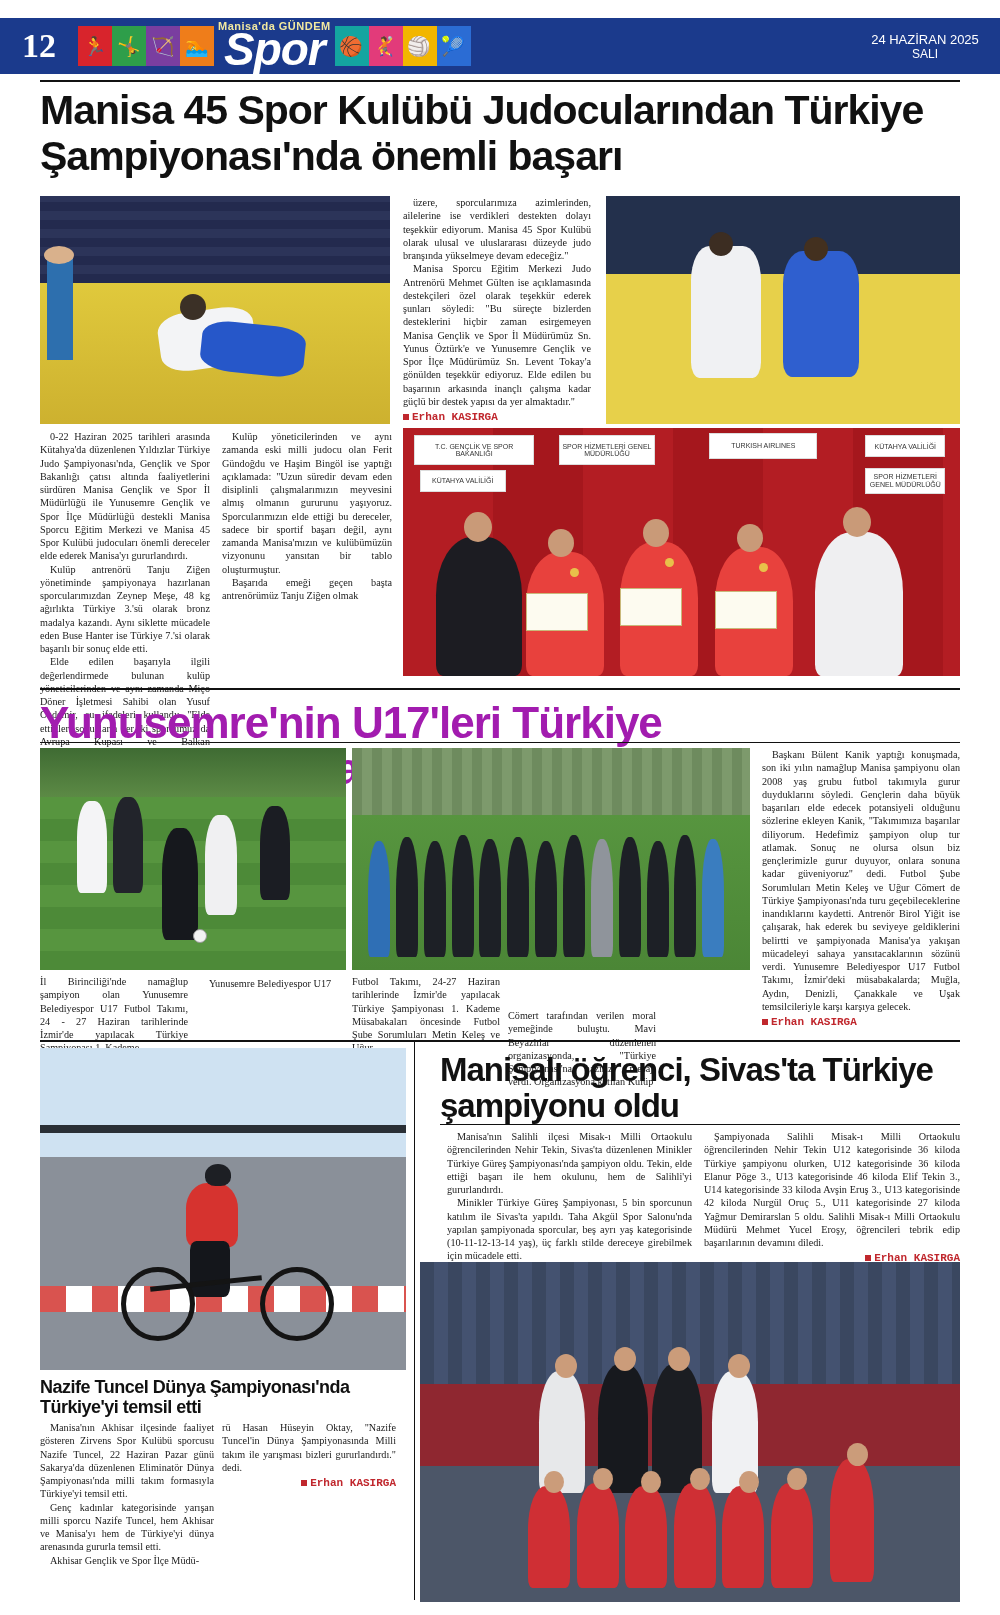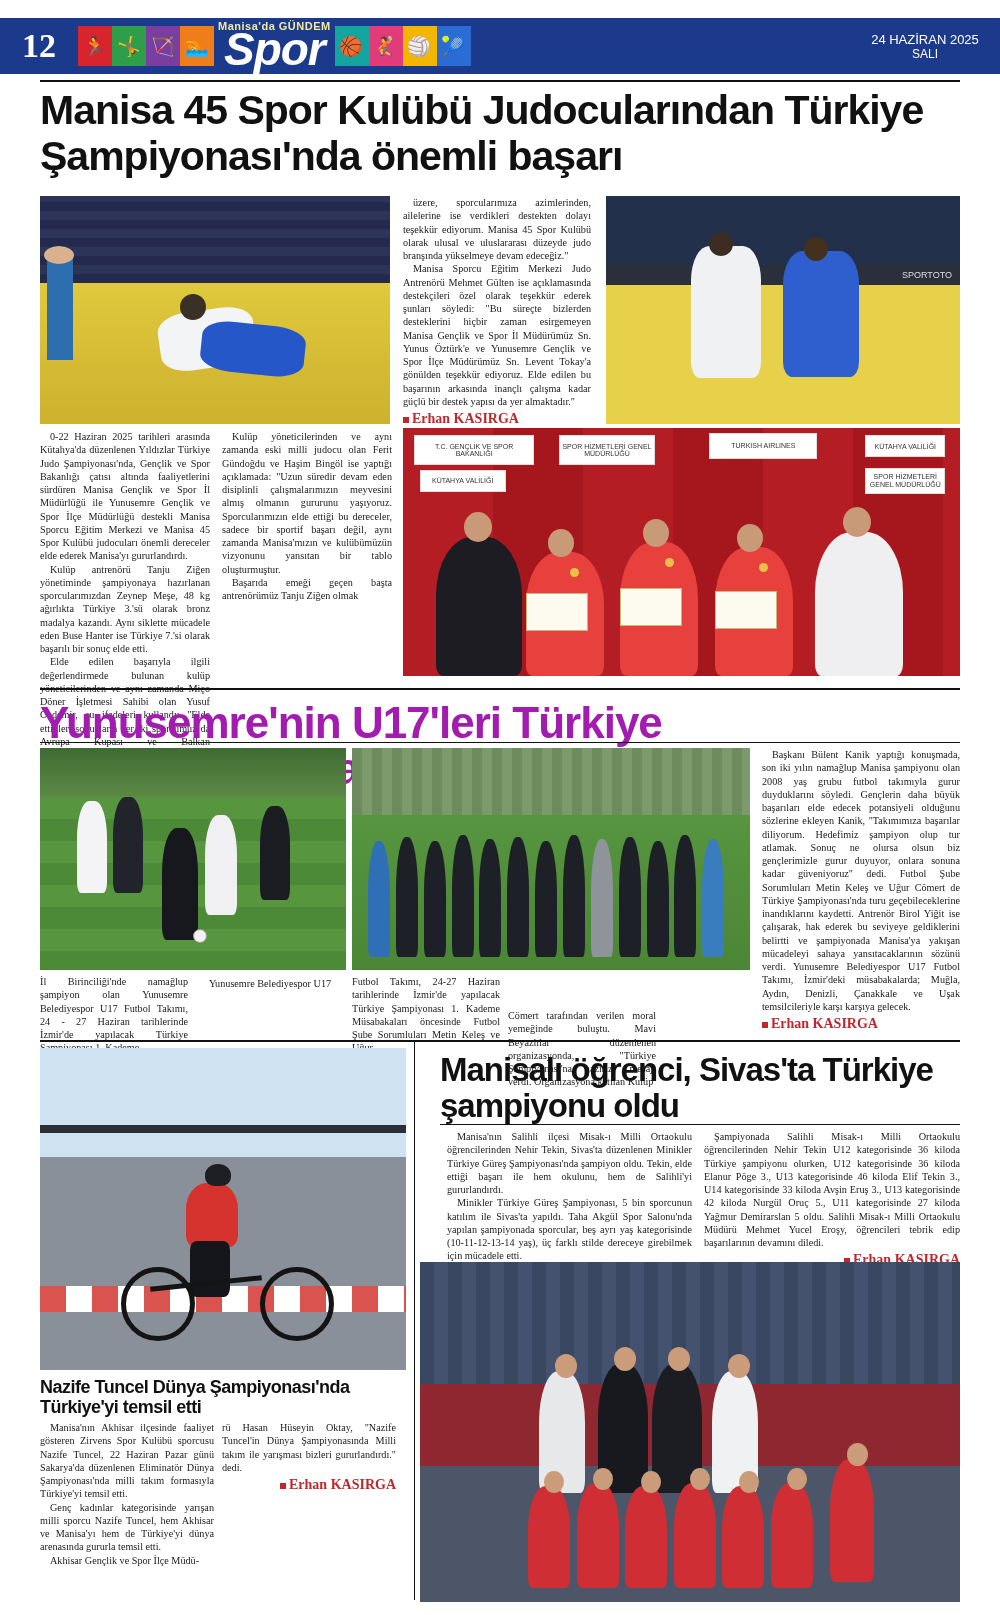--- a/index.html
+++ b/index.html
@@ -83,22 +83,22 @@
   .col {
     position: absolute;
     font-family: "Liberation Serif", serif;
     font-size: 10.2px; line-height: 1.30;
     text-align: justify;
     color: #1a1a1a;
   }
   .col p { margin: 0 0 0 0; text-indent: 10px; }
   .col p.noind { text-indent: 0; }
   .byline {
-    font-family: Liberation Serif, serif;
-    font-weight: bold; font-size: 14px; color: #c0272d;
+    font-family: Liberation Mono, monospace;
+    font-weight: bold; font-size: 11px; color: #c0272d;
     display: inline;
   }
   .sq { display: inline-block; width: 6px; height: 6px; background: #c0272d; margin-right: 3px; }
 
   .c1a { top: 196px; left: 403px; width: 188px; }
   .c2a { top: 430px; left: 40px; width: 170px; }
   .c2b { top: 430px; left: 222px; width: 170px; }
 
   
   .rule { position: absolute; background: #111; height: 2px; }
@@ -240,21 +240,20 @@
   <div class="stand"></div>
   <div class="mat"></div>
   <div class="jw" style="left:34%; top:50%; width:96px; height:58px; transform:rotate(-8deg);"></div>
   <div class="jb" style="left:46%; top:56%; width:104px; height:50px; transform:rotate(6deg);"></div>
   <div class="jw" style="left:40%; top:43%; width:26px; height:26px; border-radius:50%; background:#3b3026;"></div>
   <div style="position:absolute; left:2%; top:26%; width:26px; height:46%; background:#2d6fae;"></div>
   <div style="position:absolute; left:1%; top:22%; width:30px; height:18px; border-radius:50%; background:#d9b18c;"></div>
 </div>
 
 <div class="ph photo-judo-right judo-r">
-  <div class="banner">SPORTOTO</div>
   <div class="jw" style="left:24%; top:22%; width:70px; height:132px; border-radius:26% 26% 12% 12%;"></div>
   <div class="jb" style="left:50%; top:24%; width:76px; height:126px; border-radius:26% 26% 12% 12%;"></div>
   <div style="position:absolute; left:29%; top:16%; width:24px; height:24px; border-radius:50%; background:#3c2d22;"></div>
   <div style="position:absolute; left:56%; top:18%; width:24px; height:24px; border-radius:50%; background:#43301f;"></div>
 </div>
 
 <div class="col c1a">
   <p>üzere, sporcularımıza azimlerinden, ailelerine ise verdikleri destekten dolayı teşekkür ediyorum. Manisa 45 Spor Kulübü olarak ulusal ve uluslararası düzeyde judo branşında yükselmeye devam edeceğiz."</p>
   <p>Manisa Sporcu Eğitim Merkezi Judo Antrenörü Mehmet Gülten ise açıklamasında destekçileri özel olarak teşekkür ederek şunları söyledi: "Bu süreçte bizlerden desteklerini hiçbir zaman esirgemeyen Manisa Gençlik ve Spor İl Müdürümüz Sn. Yunus Öztürk'e ve Yunusemre Gençlik ve Spor İlçe Müdürümüz Sn. Levent Tokay'a gönülden teşekkür ediyoruz. Elde edilen bu başarının arkasında inançlı çalışma kadar güçlü bir destek yapısı da yer almaktadır."</p>
   <p class="noind" style="margin-top:2px;"><span class="sq"></span><span class="byline">Erhan KASIRGA</span></p>

